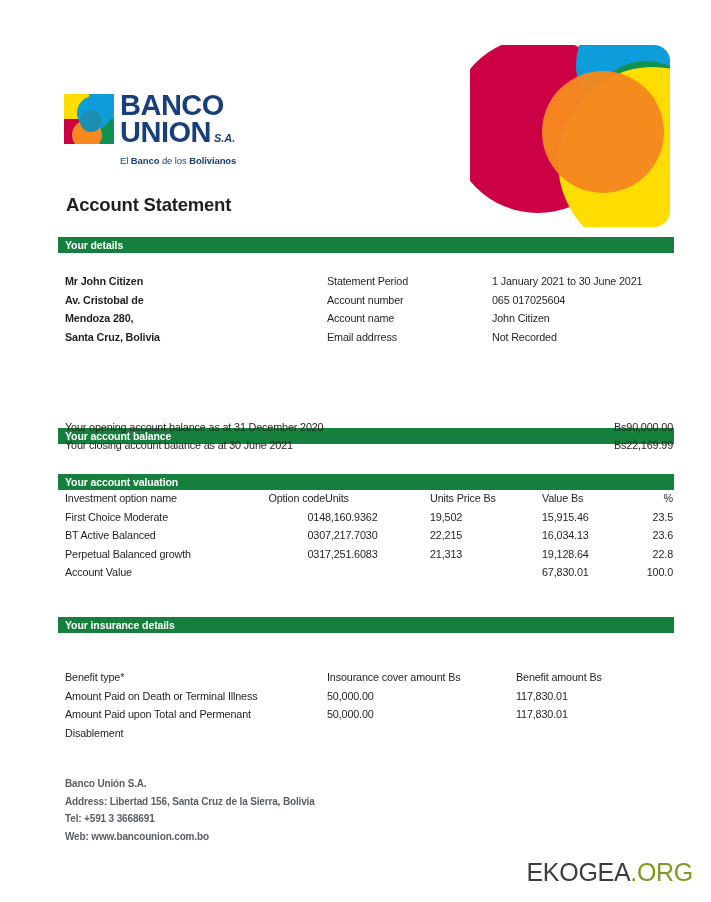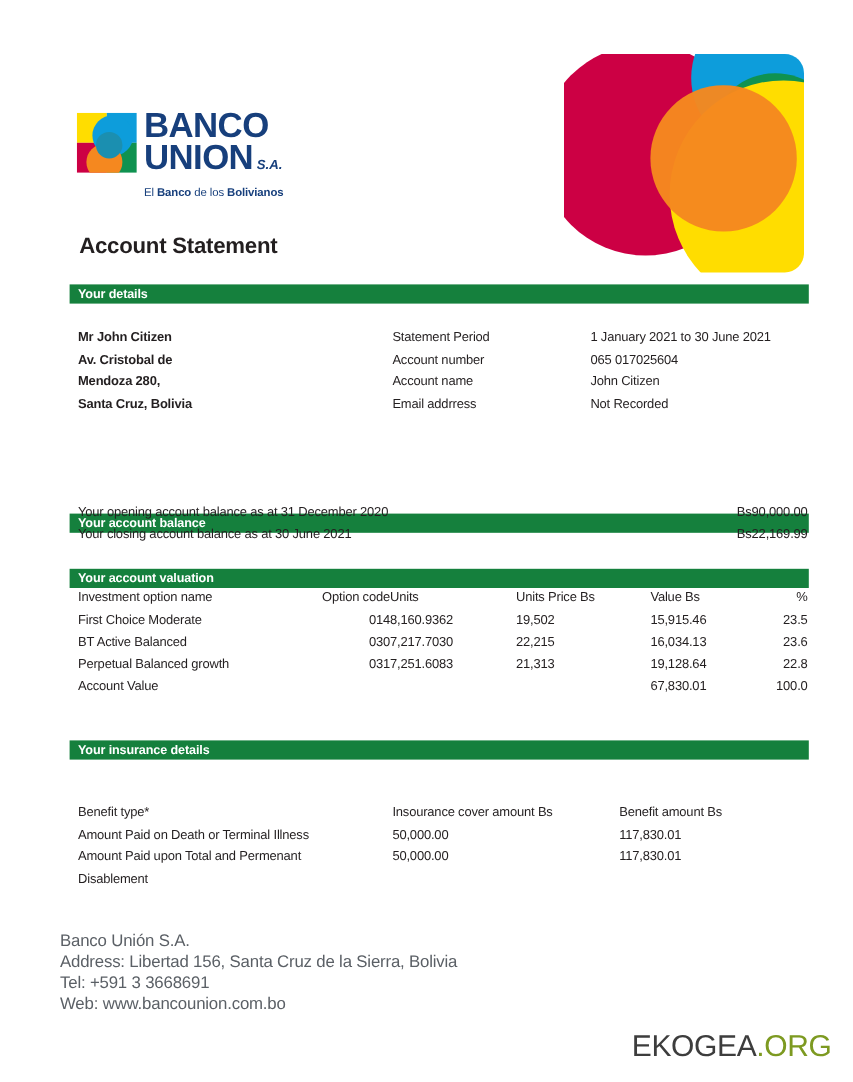--- a/index.html
+++ b/index.html
@@ -207,25 +207,25 @@
   .ins { position: absolute; left: 65px; width: 608px;
          font-size: 10.8px; letter-spacing: -0.15px; border-collapse: collapse; margin-top: 36px; }
   .ins td { padding: 0; height: 18.5px; vertical-align: top; }
   .ins .i-type  { width: 262px; }
   .ins .i-cover { width: 167px; }
   .ins .i-benefit { padding-left: 22px; }
 
   
   #footer {
     position: absolute;
-    left: 50px;
+    left: 65px;
     top: 775px;
-    font-size: 14px;
+    font-size: 10px;
     line-height: 17.5px;
-    font-weight: normal;
+    font-weight: bold;
     color: #5b6066;
     letter-spacing: -0.15px;
   }
 
   
   #watermark {
     position: absolute;
     right: 18px;
     top: 858px;
     font-size: 25px;

